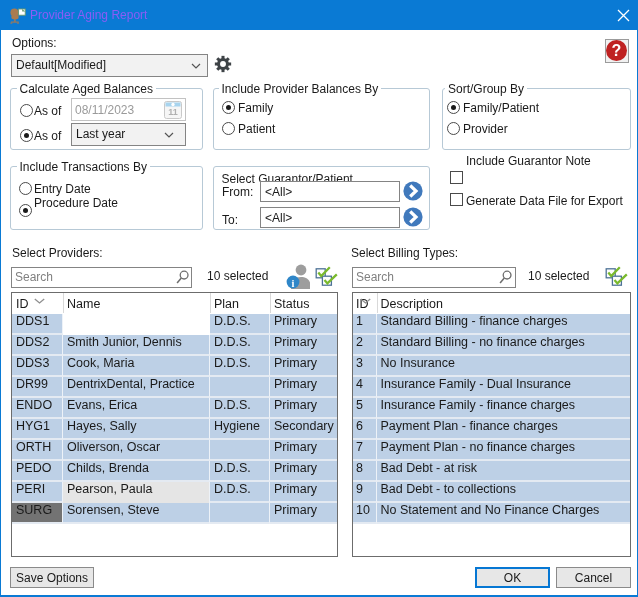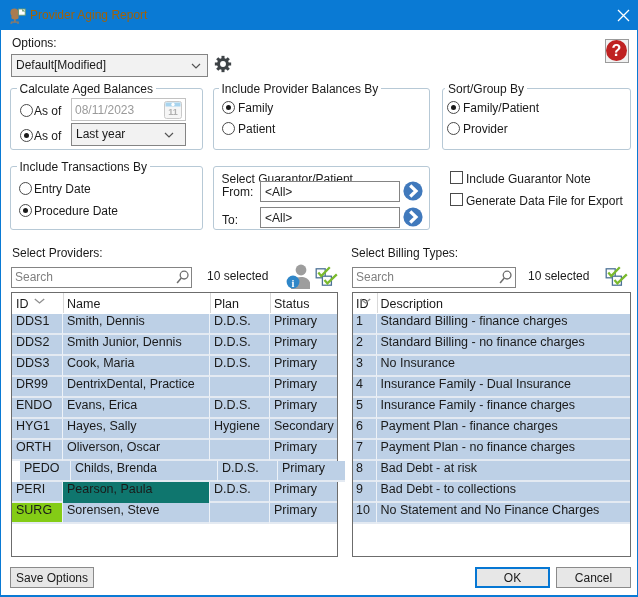--- a/index.html
+++ b/index.html
@@ -2,21 +2,21 @@
 <html><head>
 <meta charset="utf-8">
 <style>
 * { margin:0; padding:0; box-sizing:border-box; }
 html,body { width:638px; height:597px; }
 body { font-family:"Liberation Sans", sans-serif; font-size:12px; color:#1a1a1a; }
 #win { position:relative; width:638px; height:597px; background:#fff;
   border-left:1px solid #0a7ad4; border-right:1px solid #0a7ad4; border-bottom:2px solid #0a7ad4; overflow:hidden; }
 .abs { position:absolute; }
 #titlebar { left:-1px; top:0; width:638px; height:30px; background:#0a7ad4; }
-#title { left:29px; top:8px; color:#a16207; }
+#title { left:29px; top:8px; color:#8b5cf6; }
 .gbox { border:1px solid #b7c9d6; border-radius:3px; background:#fff; }
 .radio { width:13px; height:13px; border:1px solid #4a4a4a; border-radius:50%; background:#fff; }
 .radio.on::after { content:""; position:absolute; left:3px; top:3px; width:5px; height:5px; border-radius:50%; background:#1a1a1a; }
 .cbx { width:13px; height:13px; border:1px solid #4a4a4a; background:#fff; }
 .tinput { border:1px solid #848484; background:#fff; }
 .combo { border:1px solid #848484; background:#f2f2f2; }
 .btn { border:1px solid #8a8a8a; background:#e7e7e7; text-align:center; }
 </style>
 </head>
 <body>
@@ -100,21 +100,21 @@
   <div class="abs" style="left:462px;top:101px">Family/Patient</div>
   <div class="abs radio" style="left:446px;top:122px"></div>
   <div class="abs" style="left:462px;top:122px">Provider</div>
 
   
   <div class="abs gbox" style="left:9px;top:166px;width:193px;height:64px"></div>
   <div class="abs" style="left:15.5px;top:160px;background:#fff;padding:0 3px">Include Transactions By</div>
   <div class="abs radio" style="left:18px;top:182px"></div>
   <div class="abs" style="left:33px;top:182px">Entry Date</div>
   <div class="abs radio on" style="left:18px;top:204px"></div>
-  <div class="abs" style="left:33px;top:204px">Procedure Date</div>
+  <div class="abs" style="left:33px;top:196px">Procedure Date</div>
 
   
   <div class="abs gbox" style="left:212px;top:166px;width:217px;height:64px"></div>
   <div class="abs" style="left:217.5px;top:172px;background:#fff;padding:0 3px">Select Guarantor/Patient</div>
   <div class="abs" style="left:221px;top:185px">From:</div>
   <div class="abs tinput" style="left:259px;top:181px;width:140px;height:21px"></div>
   <div class="abs" style="left:264px;top:185px">&lt;All&gt;</div>
   <svg class="abs" style="left:402px;top:181px" width="20" height="20" viewBox="0 0 20 20">
     <circle cx="10" cy="10" r="9.6" fill="#4079bc"></circle>
     <path d="M7.2 4.5 L13 10 L7.2 15.5" stroke="#fff" stroke-width="3.2" fill="none"></path>
@@ -122,21 +122,21 @@
   <div class="abs" style="left:221px;top:213px">To:</div>
   <div class="abs tinput" style="left:259px;top:207px;width:140px;height:21px"></div>
   <div class="abs" style="left:264px;top:211px">&lt;All&gt;</div>
   <svg class="abs" style="left:402px;top:207px" width="20" height="20" viewBox="0 0 20 20">
     <circle cx="10" cy="10" r="9.6" fill="#4079bc"></circle>
     <path d="M7.2 4.5 L13 10 L7.2 15.5" stroke="#fff" stroke-width="3.2" fill="none"></path>
   </svg>
 
   
   <div class="abs cbx" style="left:449px;top:171px"></div>
-  <div class="abs" style="left:465px;top:172px">Include Guarantor Note</div>
+  <div class="abs" style="left:465px;top:154px">Include Guarantor Note</div>
   <div class="abs cbx" style="left:449px;top:193px"></div>
   <div class="abs" style="left:465px;top:194px">Generate Data File for Export</div>
 
   
   <div class="abs" style="left:11px;top:246px">Select Providers:</div>
   <div class="abs" style="left:350px;top:246px">Select Billing Types:</div>
 
   
   <div class="abs tinput" style="left:10px;top:267px;width:181px;height:21px"></div>
   <div class="abs" style="left:14px;top:270px;color:#808080">Search</div>
@@ -182,21 +182,20 @@
       <div style="left: 202px; top: 3px; height: 17px; line-height: 17px; position: absolute;">Plan</div>
       <div style="left: 262px; top: 3px; height: 17px; line-height: 17px; position: absolute;">Status</div>
       <div style="left: 51px; top: 0px; width: 1px; height: 20px; background: rgb(217, 217, 217); position: absolute;"></div>
       <div style="left: 198px; top: 0px; width: 1px; height: 20px; background: rgb(217, 217, 217); position: absolute;"></div>
       <div style="left: 258px; top: 0px; width: 1px; height: 20px; background: rgb(217, 217, 217); position: absolute;"></div>
       <div style="left: 21.5px; top: 0px; width: 11px; height: 6px; position: absolute;"><svg width="11" height="6" viewBox="0 0 11 6">
           <path d="M0.8 1 L5.5 5 L10.2 1" stroke="#8f8f8f" stroke-width="1.3" fill="none"></path>
         </svg></div>
       <div style="left: 0px; top: 20.5px; width: 325px; height: 21px; position: absolute;">
         <div style="left: 0px; top: 0px; width: 51px; height: 21px; line-height: 15.5px; background: rgb(189, 208, 230); padding-left: 4px; border-right: 1px solid rgb(237, 242, 248); border-bottom: 2px solid rgb(228, 234, 242); position: absolute; box-sizing: border-box;">DDS1</div>
-        <div style="left: 51px; top: 0px; width: 147px; height: 21px; line-height: 15.5px; background: rgb(189, 208, 230); padding-left: 4px; border-right: 1px solid rgb(237, 242, 248); border-bottom: 2px solid rgb(228, 234, 242); position: absolute; box-sizing: border-box;">Smith, Dennis</div>
         <div style="left: 198px; top: 0px; width: 60px; height: 21px; line-height: 15.5px; background: rgb(189, 208, 230); padding-left: 4px; border-right: 1px solid rgb(237, 242, 248); border-bottom: 2px solid rgb(228, 234, 242); position: absolute; box-sizing: border-box;">D.D.S.</div>
         <div style="left: 258px; top: 0px; width: 67px; height: 21px; line-height: 15.5px; background: rgb(189, 208, 230); padding-left: 4px; border-right: none; border-bottom: 2px solid rgb(228, 234, 242); position: absolute; box-sizing: border-box;">Primary</div>
       </div>
       <div style="left: 0px; top: 41.5px; width: 325px; height: 21px; position: absolute;">
         <div style="left: 0px; top: 0px; width: 51px; height: 21px; line-height: 15.5px; background: rgb(189, 208, 230); padding-left: 4px; border-right: 1px solid rgb(237, 242, 248); border-bottom: 2px solid rgb(228, 234, 242); position: absolute; box-sizing: border-box;">DDS2</div>
         <div style="left: 51px; top: 0px; width: 147px; height: 21px; line-height: 15.5px; background: rgb(189, 208, 230); padding-left: 4px; border-right: 1px solid rgb(237, 242, 248); border-bottom: 2px solid rgb(228, 234, 242); position: absolute; box-sizing: border-box;">Smith Junior, Dennis</div>
         <div style="left: 198px; top: 0px; width: 60px; height: 21px; line-height: 15.5px; background: rgb(189, 208, 230); padding-left: 4px; border-right: 1px solid rgb(237, 242, 248); border-bottom: 2px solid rgb(228, 234, 242); position: absolute; box-sizing: border-box;">D.D.S.</div>
         <div style="left: 258px; top: 0px; width: 67px; height: 21px; line-height: 15.5px; background: rgb(189, 208, 230); padding-left: 4px; border-right: none; border-bottom: 2px solid rgb(228, 234, 242); position: absolute; box-sizing: border-box;">Primary</div>
       </div>
       <div style="left: 0px; top: 62.5px; width: 325px; height: 21px; position: absolute;">
@@ -222,34 +221,34 @@
         <div style="left: 51px; top: 0px; width: 147px; height: 21px; line-height: 15.5px; background: rgb(189, 208, 230); padding-left: 4px; border-right: 1px solid rgb(237, 242, 248); border-bottom: 2px solid rgb(228, 234, 242); position: absolute; box-sizing: border-box;">Hayes, Sally</div>
         <div style="left: 198px; top: 0px; width: 60px; height: 21px; line-height: 15.5px; background: rgb(189, 208, 230); padding-left: 4px; border-right: 1px solid rgb(237, 242, 248); border-bottom: 2px solid rgb(228, 234, 242); position: absolute; box-sizing: border-box;">Hygiene</div>
         <div style="left: 258px; top: 0px; width: 67px; height: 21px; line-height: 15.5px; background: rgb(189, 208, 230); padding-left: 4px; border-right: none; border-bottom: 2px solid rgb(228, 234, 242); position: absolute; box-sizing: border-box;">Secondary</div>
       </div>
       <div style="left: 0px; top: 146.5px; width: 325px; height: 21px; position: absolute;">
         <div style="left: 0px; top: 0px; width: 51px; height: 21px; line-height: 15.5px; background: rgb(189, 208, 230); padding-left: 4px; border-right: 1px solid rgb(237, 242, 248); border-bottom: 2px solid rgb(228, 234, 242); position: absolute; box-sizing: border-box;">ORTH</div>
         <div style="left: 51px; top: 0px; width: 147px; height: 21px; line-height: 15.5px; background: rgb(189, 208, 230); padding-left: 4px; border-right: 1px solid rgb(237, 242, 248); border-bottom: 2px solid rgb(228, 234, 242); position: absolute; box-sizing: border-box;">Oliverson, Oscar</div>
         <div style="left: 198px; top: 0px; width: 60px; height: 21px; line-height: 15.5px; background: rgb(189, 208, 230); padding-left: 4px; border-right: 1px solid rgb(237, 242, 248); border-bottom: 2px solid rgb(228, 234, 242); position: absolute; box-sizing: border-box;"></div>
         <div style="left: 258px; top: 0px; width: 67px; height: 21px; line-height: 15.5px; background: rgb(189, 208, 230); padding-left: 4px; border-right: none; border-bottom: 2px solid rgb(228, 234, 242); position: absolute; box-sizing: border-box;">Primary</div>
       </div>
-      <div style="left: 8px; top: 167.5px; width: 325px; height: 21px; position: absolute;">
+      <div style="left: 0px; top: 167.5px; width: 325px; height: 21px; position: absolute;">
         <div style="left: 0px; top: 0px; width: 51px; height: 21px; line-height: 15.5px; background: rgb(189, 208, 230); padding-left: 4px; border-right: 1px solid rgb(237, 242, 248); border-bottom: 2px solid rgb(228, 234, 242); position: absolute; box-sizing: border-box;">PEDO</div>
         <div style="left: 51px; top: 0px; width: 147px; height: 21px; line-height: 15.5px; background: rgb(189, 208, 230); padding-left: 4px; border-right: 1px solid rgb(237, 242, 248); border-bottom: 2px solid rgb(228, 234, 242); position: absolute; box-sizing: border-box;">Childs, Brenda</div>
         <div style="left: 198px; top: 0px; width: 60px; height: 21px; line-height: 15.5px; background: rgb(189, 208, 230); padding-left: 4px; border-right: 1px solid rgb(237, 242, 248); border-bottom: 2px solid rgb(228, 234, 242); position: absolute; box-sizing: border-box;">D.D.S.</div>
         <div style="left: 258px; top: 0px; width: 67px; height: 21px; line-height: 15.5px; background: rgb(189, 208, 230); padding-left: 4px; border-right: none; border-bottom: 2px solid rgb(228, 234, 242); position: absolute; box-sizing: border-box;">Primary</div>
       </div>
       <div style="left: 0px; top: 188.5px; width: 325px; height: 21px; position: absolute;">
         <div style="left: 0px; top: 0px; width: 51px; height: 21px; line-height: 15.5px; background: rgb(189, 208, 230); padding-left: 4px; border-right: 1px solid rgb(237, 242, 248); border-bottom: 2px solid rgb(228, 234, 242); position: absolute; box-sizing: border-box;">PERI</div>
-        <div style="left: 51px; top: 0px; width: 147px; height: 32px; line-height: 15.5px; background: #0f766e; padding-left: 4px; border-right: 1px solid rgb(237, 242, 248); border-bottom: 2px solid rgb(228, 234, 242); position: absolute; box-sizing: border-box;">Pearson, Paula</div>
+        <div style="left: 51px; top: 0px; width: 147px; height: 32px; line-height: 15.5px; background: #e5e5e5; padding-left: 4px; border-right: 1px solid rgb(237, 242, 248); border-bottom: 2px solid rgb(228, 234, 242); position: absolute; box-sizing: border-box;">Pearson, Paula</div>
         <div style="left: 198px; top: 0px; width: 60px; height: 21px; line-height: 15.5px; background: rgb(189, 208, 230); padding-left: 4px; border-right: 1px solid rgb(237, 242, 248); border-bottom: 2px solid rgb(228, 234, 242); position: absolute; box-sizing: border-box;">D.D.S.</div>
         <div style="left: 258px; top: 0px; width: 67px; height: 21px; line-height: 15.5px; background: rgb(189, 208, 230); padding-left: 4px; border-right: none; border-bottom: 2px solid rgb(228, 234, 242); position: absolute; box-sizing: border-box;">Primary</div>
       </div>
       <div style="left: 0px; top: 209.5px; width: 325px; height: 21px; position: absolute;">
-        <div style="left: 0px; top: 0px; width: 51px; height: 21px; line-height: 15.5px; background: #84cc16; padding-left: 4px; border-right: 1px solid rgb(237, 242, 248); border-bottom: 2px solid rgb(228, 234, 242); position: absolute; box-sizing: border-box;">SURG</div>
+        <div style="left: 0px; top: 0px; width: 51px; height: 21px; line-height: 15.5px; background: #737373; padding-left: 4px; border-right: 1px solid rgb(237, 242, 248); border-bottom: 2px solid rgb(228, 234, 242); position: absolute; box-sizing: border-box;">SURG</div>
         <div style="left: 51px; top: 0px; width: 147px; height: 21px; line-height: 15.5px; background: rgb(189, 208, 230); padding-left: 4px; border-right: 1px solid rgb(237, 242, 248); border-bottom: 2px solid rgb(228, 234, 242); position: absolute; box-sizing: border-box;">Sorensen, Steve</div>
         <div style="left: 198px; top: 0px; width: 60px; height: 21px; line-height: 15.5px; background: rgb(189, 208, 230); padding-left: 4px; border-right: 1px solid rgb(237, 242, 248); border-bottom: 2px solid rgb(228, 234, 242); position: absolute; box-sizing: border-box;"></div>
         <div style="left: 258px; top: 0px; width: 67px; height: 21px; line-height: 15.5px; background: rgb(189, 208, 230); padding-left: 4px; border-right: none; border-bottom: 2px solid rgb(228, 234, 242); position: absolute; box-sizing: border-box;">Primary</div>
       </div>
     </div>
   
   <div class="abs" id="rtable" style="left:351px;top:292px;width:279px;height:265px;border:1px solid #6c6c6c;background:#fff;font-size:12.5px">
       <div style="left: 3px; top: 3px; height: 17px; line-height: 17px; position: absolute;">ID</div>
       <div style="left: 27.5px; top: 3px; height: 17px; line-height: 17px; position: absolute;">Description</div>
       <div style="left: 23.5px; top: 0px; width: 1px; height: 20px; background: rgb(217, 217, 217); position: absolute;"></div>

